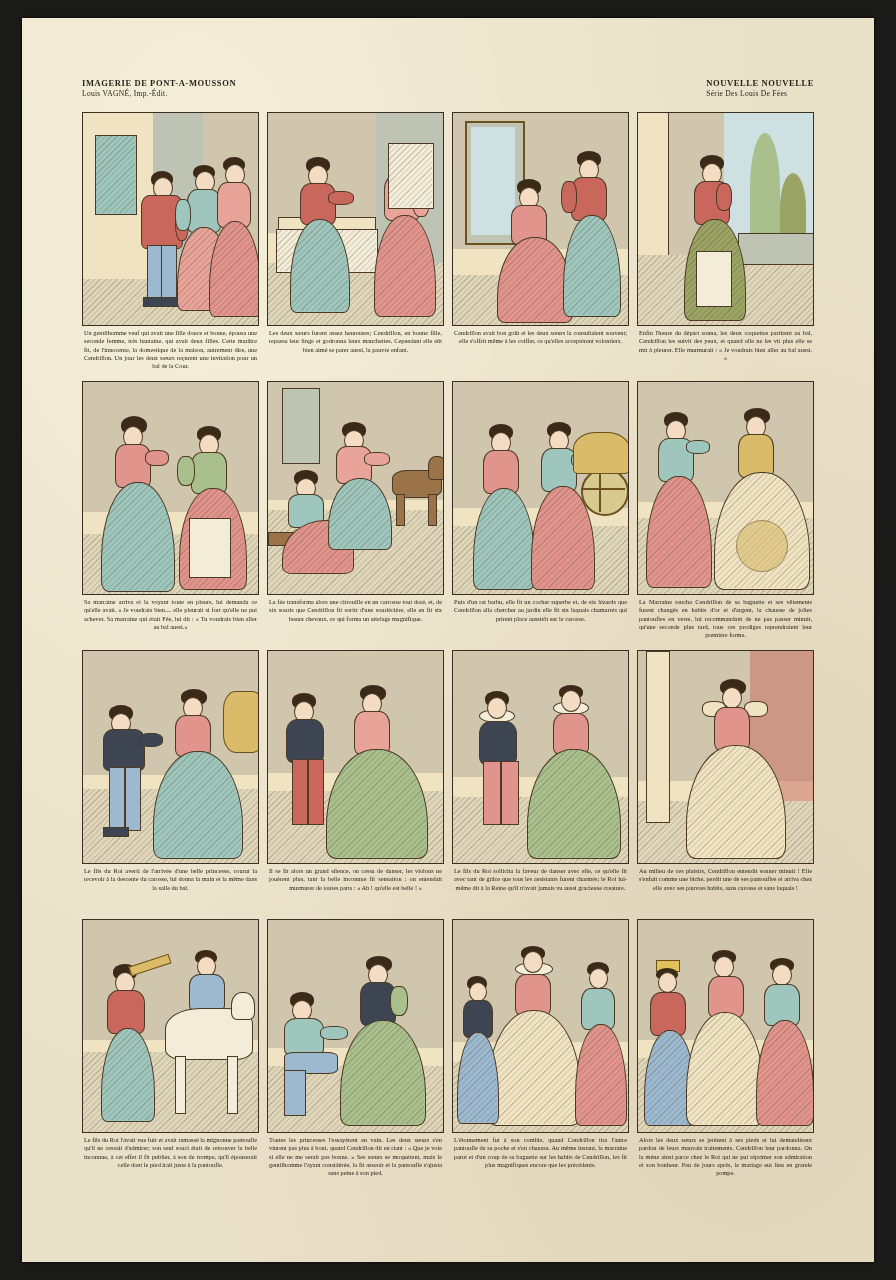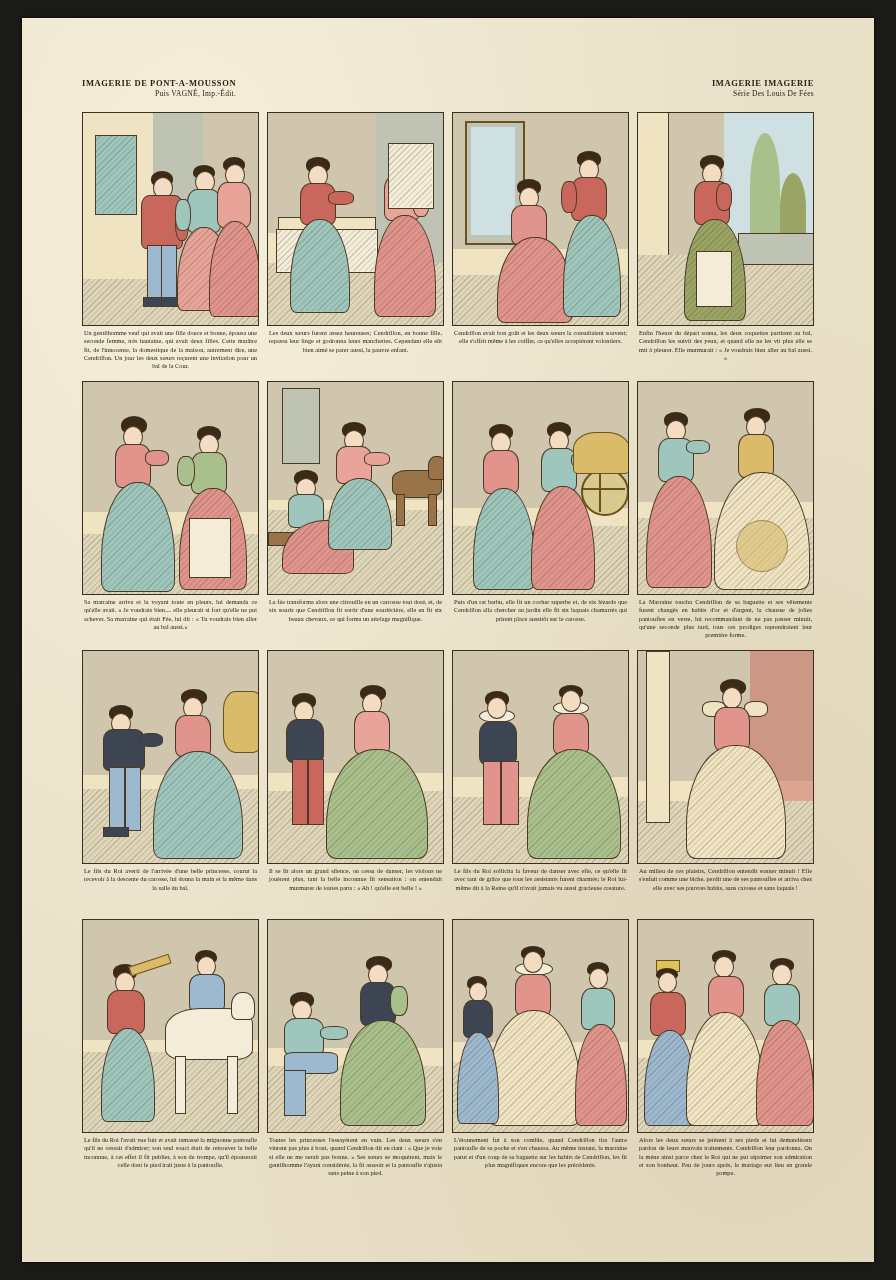--- a/index.html
+++ b/index.html
@@ -35,21 +35,21 @@
   
   .hdr {
     position: relative;
     height: 44px;
   }
   .hdr-left, .hdr-right {
     position: absolute;
     top: 12px;
     font-family: "Liberation Serif", serif;
     color: #2a2218;
-    text-align: right;
+    text-align: left;
     line-height: 1.35;
   }
   .hdr-left { left: 0; }
   .hdr-right { right: 0; }
   .hdr-l1 {
     font-size: 8.5px;
     letter-spacing: 0.6px;
     font-weight: bold;
     display: block;
   }
@@ -133,24 +133,24 @@
 </style>
 </head>
 <body>
 
 <div id="sheet">
   <div id="page">
 
     <div class="hdr">
       <div class="hdr-left">
         <span class="hdr-l1">IMAGERIE DE PONT-A-MOUSSON</span>
-        <span class="hdr-l2">Puis VAGNÉ, Imp.-Édit.</span>
+        <span class="hdr-l2">Louis VAGNÉ, Imp.-Édit.</span>
       </div>
       <div class="hdr-right">
-        <span class="hdr-l1">IMAGERIE IMAGERIE</span>
+        <span class="hdr-l1">NOUVELLE NOUVELLE</span>
         <span class="hdr-l2">Série Des Louis De Fées</span>
       </div>
     </div>
 
     <div class="grid">
 
       <div class="cell">
         <div class="frame">
           <div class="sky c-stone"></div>
           <div class="wall c-cream" style="left:0;top:0;width:70px;height:212px;"></div>

